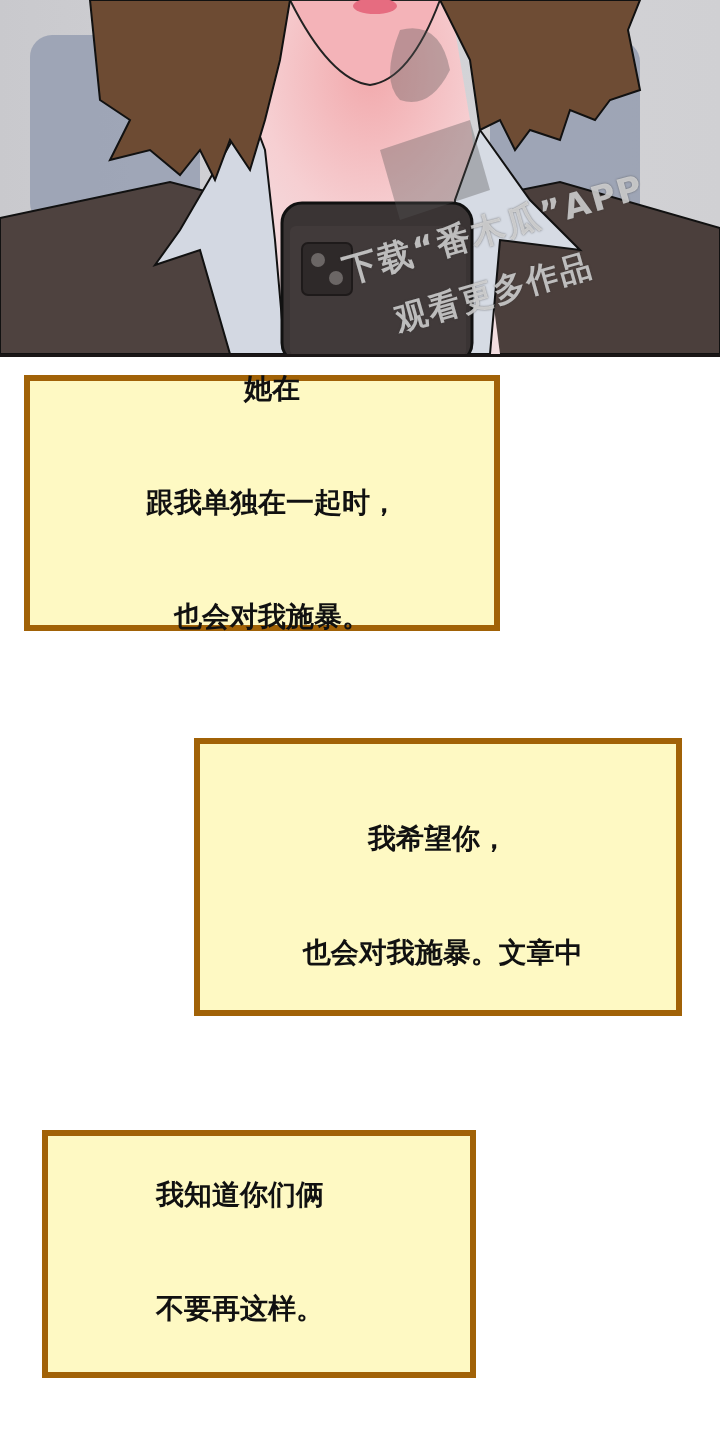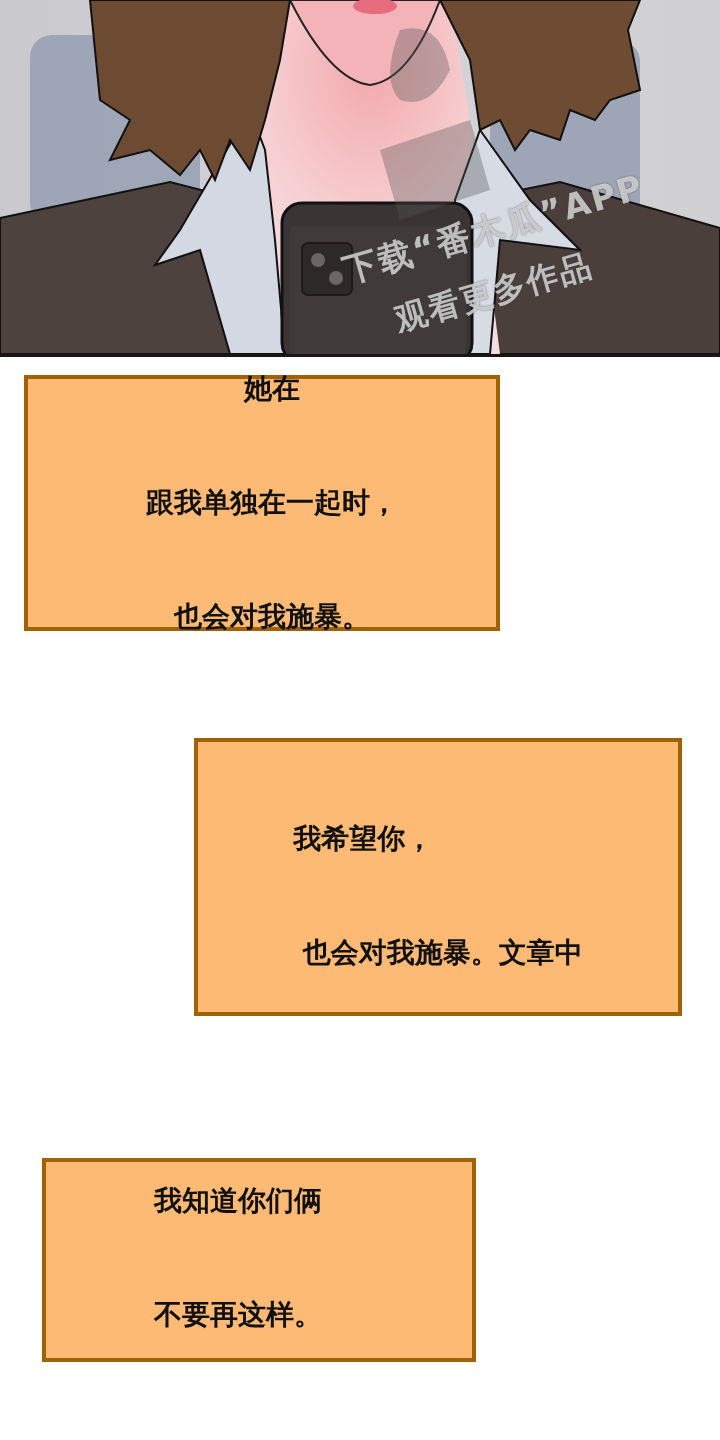--- a/index.html
+++ b/index.html
@@ -17,33 +17,33 @@
     .watermark {
       position: absolute; color: rgba(225,225,225,0.78);
       font-weight: bold; letter-spacing: 2px;
       text-shadow: 0 0 2px rgba(60,60,60,0.7);
       transform: rotate(-16deg); transform-origin: left top;
       white-space: nowrap;
     }
     .wm-line1 { left: 338px; top: 250px; font-size: 34px; }
     .wm-line2 { left: 390px; top: 300px; font-size: 32px; }
     .caption-box {
-      position: absolute; background: #fdba74;
-      border: 4px solid #a16207; box-sizing: border-box;
+      position: absolute; background: #fef9c3;
+      border: 6px solid #a16207; box-sizing: border-box;
       display: flex; align-items: center;
     }
     .caption-text {
       font-size: 28px; line-height: 38px; color: #111;
       font-weight: bold; white-space: pre;
     }
     #box1 { left: 24px; top: 375px; width: 476px; height: 256px; justify-content: center; }
     #box1 .caption-text { text-align: center; margin-left: 20px; }
     #box2 { left: 194px; top: 738px; width: 488px; height: 278px; justify-content: center; }
-    #box2 .caption-text { margin-top: 38px; }
-    #box3 { left: 42px; top: 1130px; width: 434px; height: 204px; margin-top: 28px; }
+    #box2 .caption-text { text-align: center; margin-top: 38px; }
+    #box3 { left: 42px; top: 1130px; width: 434px; height: 248px; }
     #box3 .caption-text { text-align: left; margin-left: 108px; margin-bottom: 4px; }
   </style>
 </head>
 <body>
 
 <div class="panel-art">
   <svg width="720" height="354" viewBox="0 0 720 354">
     <defs>
       <linearGradient id="bg" x1="0" y1="0" x2="1" y2="0">
         <stop offset="0" stop-color="#c9c9cd"></stop>

